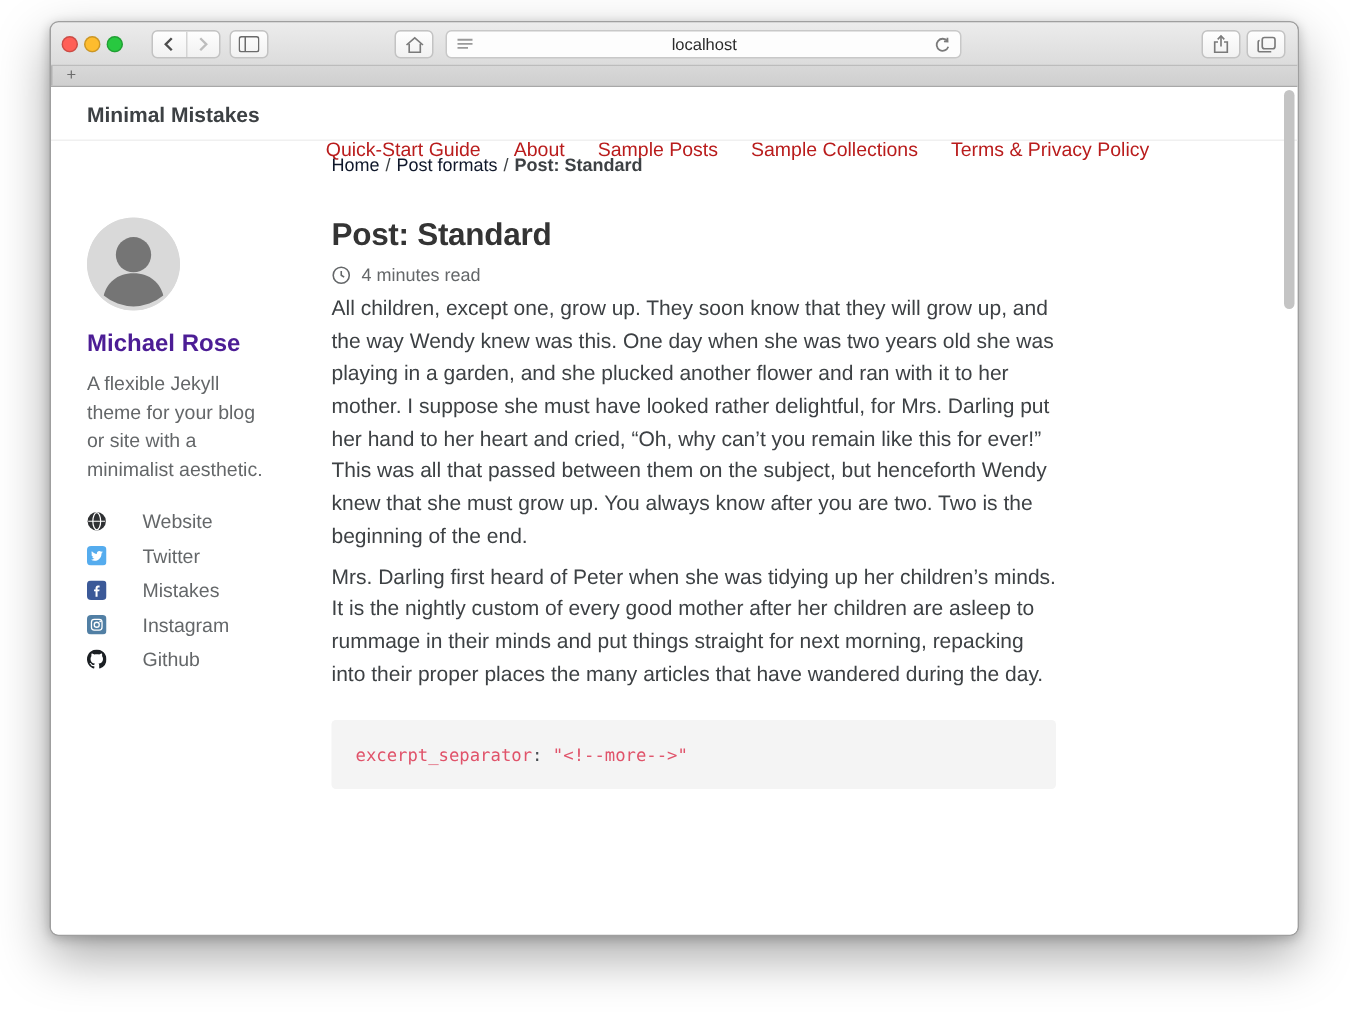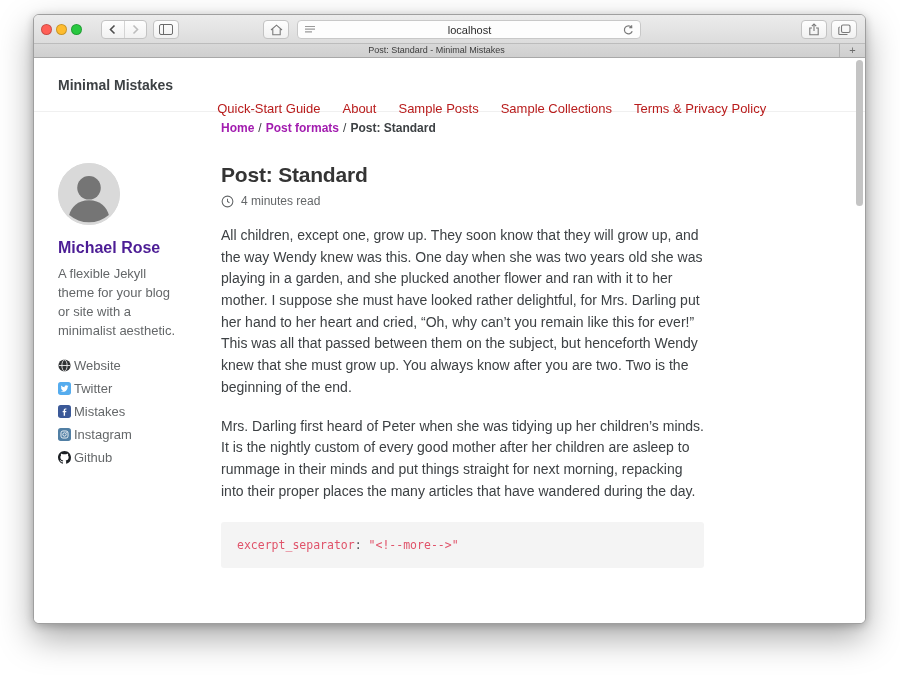--- a/index.html
+++ b/index.html
@@ -52,47 +52,47 @@
     border-bottom:1px solid #a8a8a8; display:flex; align-items:center;
   }
   .tab-title { flex:1; text-align:center; font-size:9px; color:#3c3c3c; line-height:13px; }
   .newtab { width:26px; height:100%; border-left:1px solid #b2b2b2; text-align:center;
     font-size:11px; color:#6b6b6b; line-height:13px; }
 
   
   .content { position:relative; height:566px; background:#fff; overflow:hidden; }
 
   .masthead {
-    height:54px; display:flex; align-items:center; padding:0 24px;
+    height:36px; display:flex; align-items:center; padding:0 24px;
     border-bottom:1px solid #f0f0f0; background:#fff;
   }
   .site-title { font-size:14px; font-weight:bold; color:#3d4144; margin-right:44px; }
   .nav-link { font-size:13px; color:#b91c1c; margin-right:22px;margin-top:48px; }
 
   .breadcrumb { margin:9px 24px 0 187px; font-size:12px; color:#3d4144; }
-  .breadcrumb .bc-link { color:#a21caf; text-decoration:none;font-weight:bold; }
+  .breadcrumb .bc-link { color:#0f172a; text-decoration:none; }
   .bc-sep { margin:0 4px; color:#3d4144; }
   .bc-current { font-weight:bold; color:#3d4144; }
 
   .page { display:flex; padding:28px 24px 0 24px; }
 
   
   .author { width:123px; margin-right:40px; flex:none; }
   .avatar { width:62px; height:62px; border-radius:50%; overflow:hidden; background:#dadada; }
   .author-name { margin-top:14px; font-size:16px; font-weight:bold; color:#4c1d95; }
   .author-bio { margin-top:8px; font-size:13px; line-height:1.45; color:#646769; }
   .author-links { margin-top:18px; }
-  .a-link { display:flex; align-items:center; gap:3px; margin-bottom:8px; font-size:13px; color:#646769; }
+  .a-link { display:flex; align-items:center; gap:24px; margin-bottom:8px; font-size:13px; color:#646769; }
   .a-link svg { flex:none; }
 
   
   .main { width:483px; flex:none; }
   .post-title { font-size:21px; font-weight:bold; color:#343434; letter-spacing:-0.2px; }
   .post-meta { margin-top:7px; display:flex; align-items:center; gap:7px; font-size:12px; color:#646769; }
-  .para { margin-top:17px; font-size:14px; line-height:1.55; color:#3d4144; }
+  .para { margin-top:5px; font-size:14px; line-height:1.55; color:#3d4144; }
   .inline-code {
     font-family:"DejaVu Sans Mono", monospace; font-size:11.5px; color:#494e52;
     background:#f0f0f0; border-radius:3px; padding:1px 5px;
   }
   .code-block {
     margin-top:20px; background:#f4f4f4; border-radius:3px; padding:15px 16px;
     font-family:"DejaVu Sans Mono", monospace; font-size:11.5px; line-height:1.4;
   }
   .code-key { color:#e0536a; }
   .code-colon { color:#494e52; }
@@ -170,21 +170,20 @@
         <svg width="13" height="12" viewBox="0 0 13 12">
             <g fill="none" stroke="#7a7a7a" stroke-width="1.1">
               <rect x="3.5" y="1" width="8.5" height="7.5" rx="1.5"></rect>
               <path d="M9.5 10.5 H1.5 A1 1 0 0 1 0.8 9.8 V4 A1 1 0 0 1 1.8 3"></path>
             </g>
           </svg>
       </div>
     </div>
 
     <div class="tabbar">
-      <span class="tab-title">Post: Standard - Minimal Mistakes</span>
       <div class="newtab">+</div>
     </div>
 
     <div class="content">
 
       <div class="masthead">
         <span class="site-title">Minimal Mistakes</span>
         <span class="nav-link">Quick-Start Guide</span>
         <span class="nav-link">About</span>
         <span class="nav-link">Sample Posts</span>

